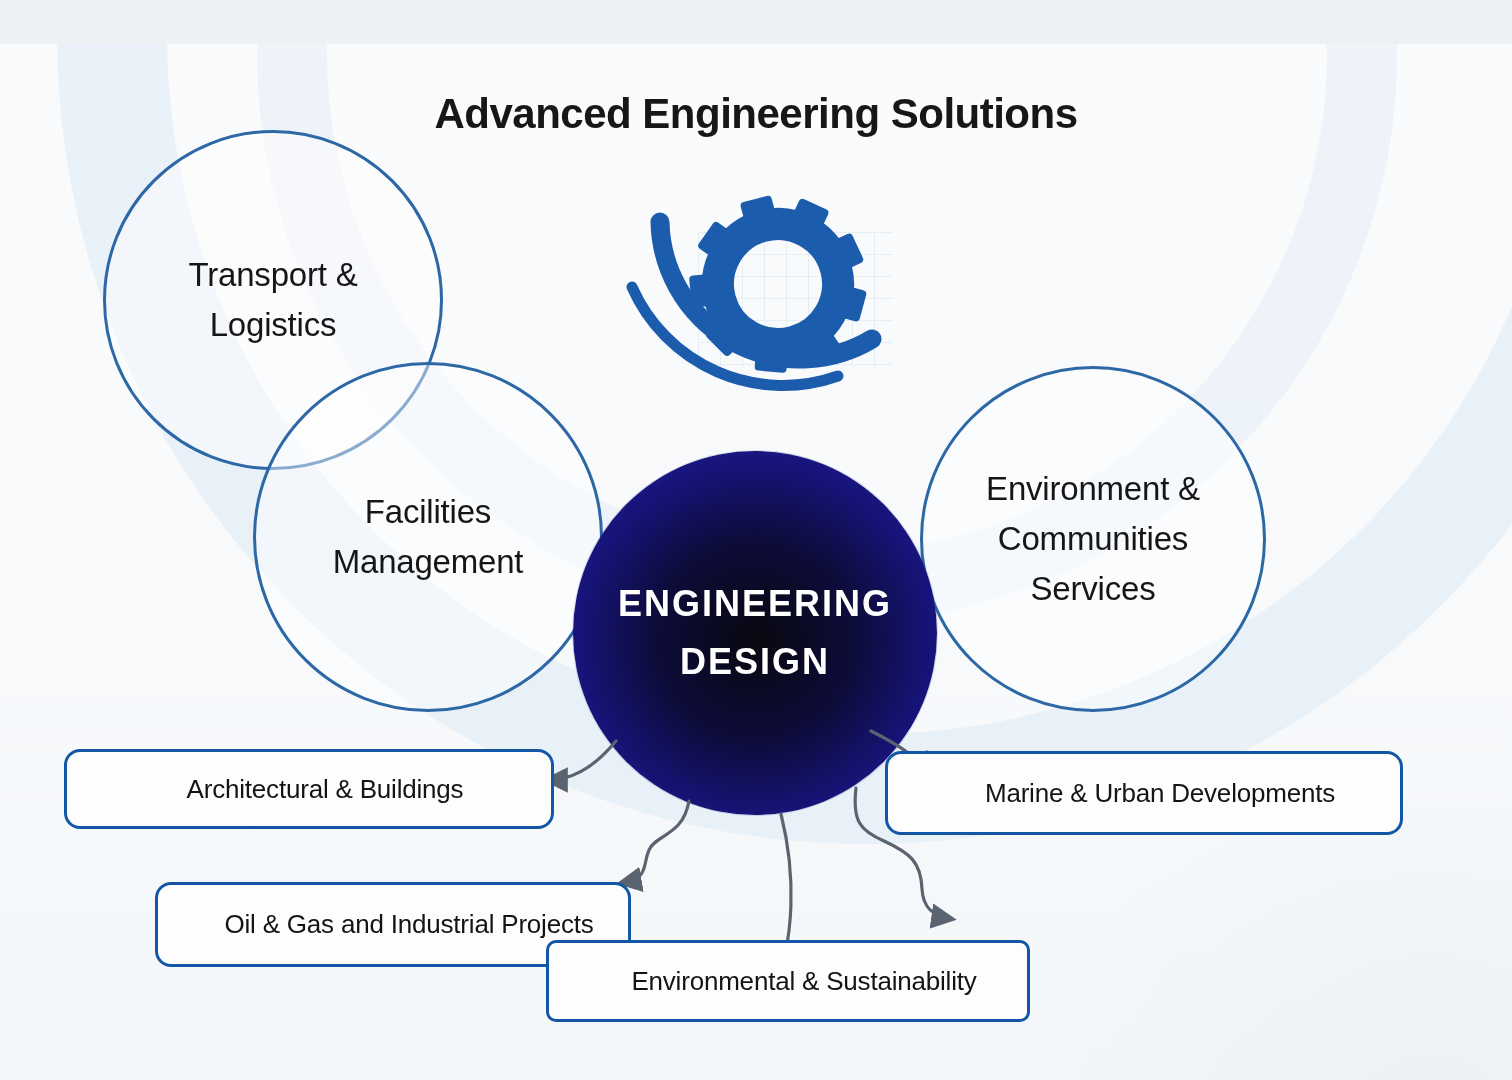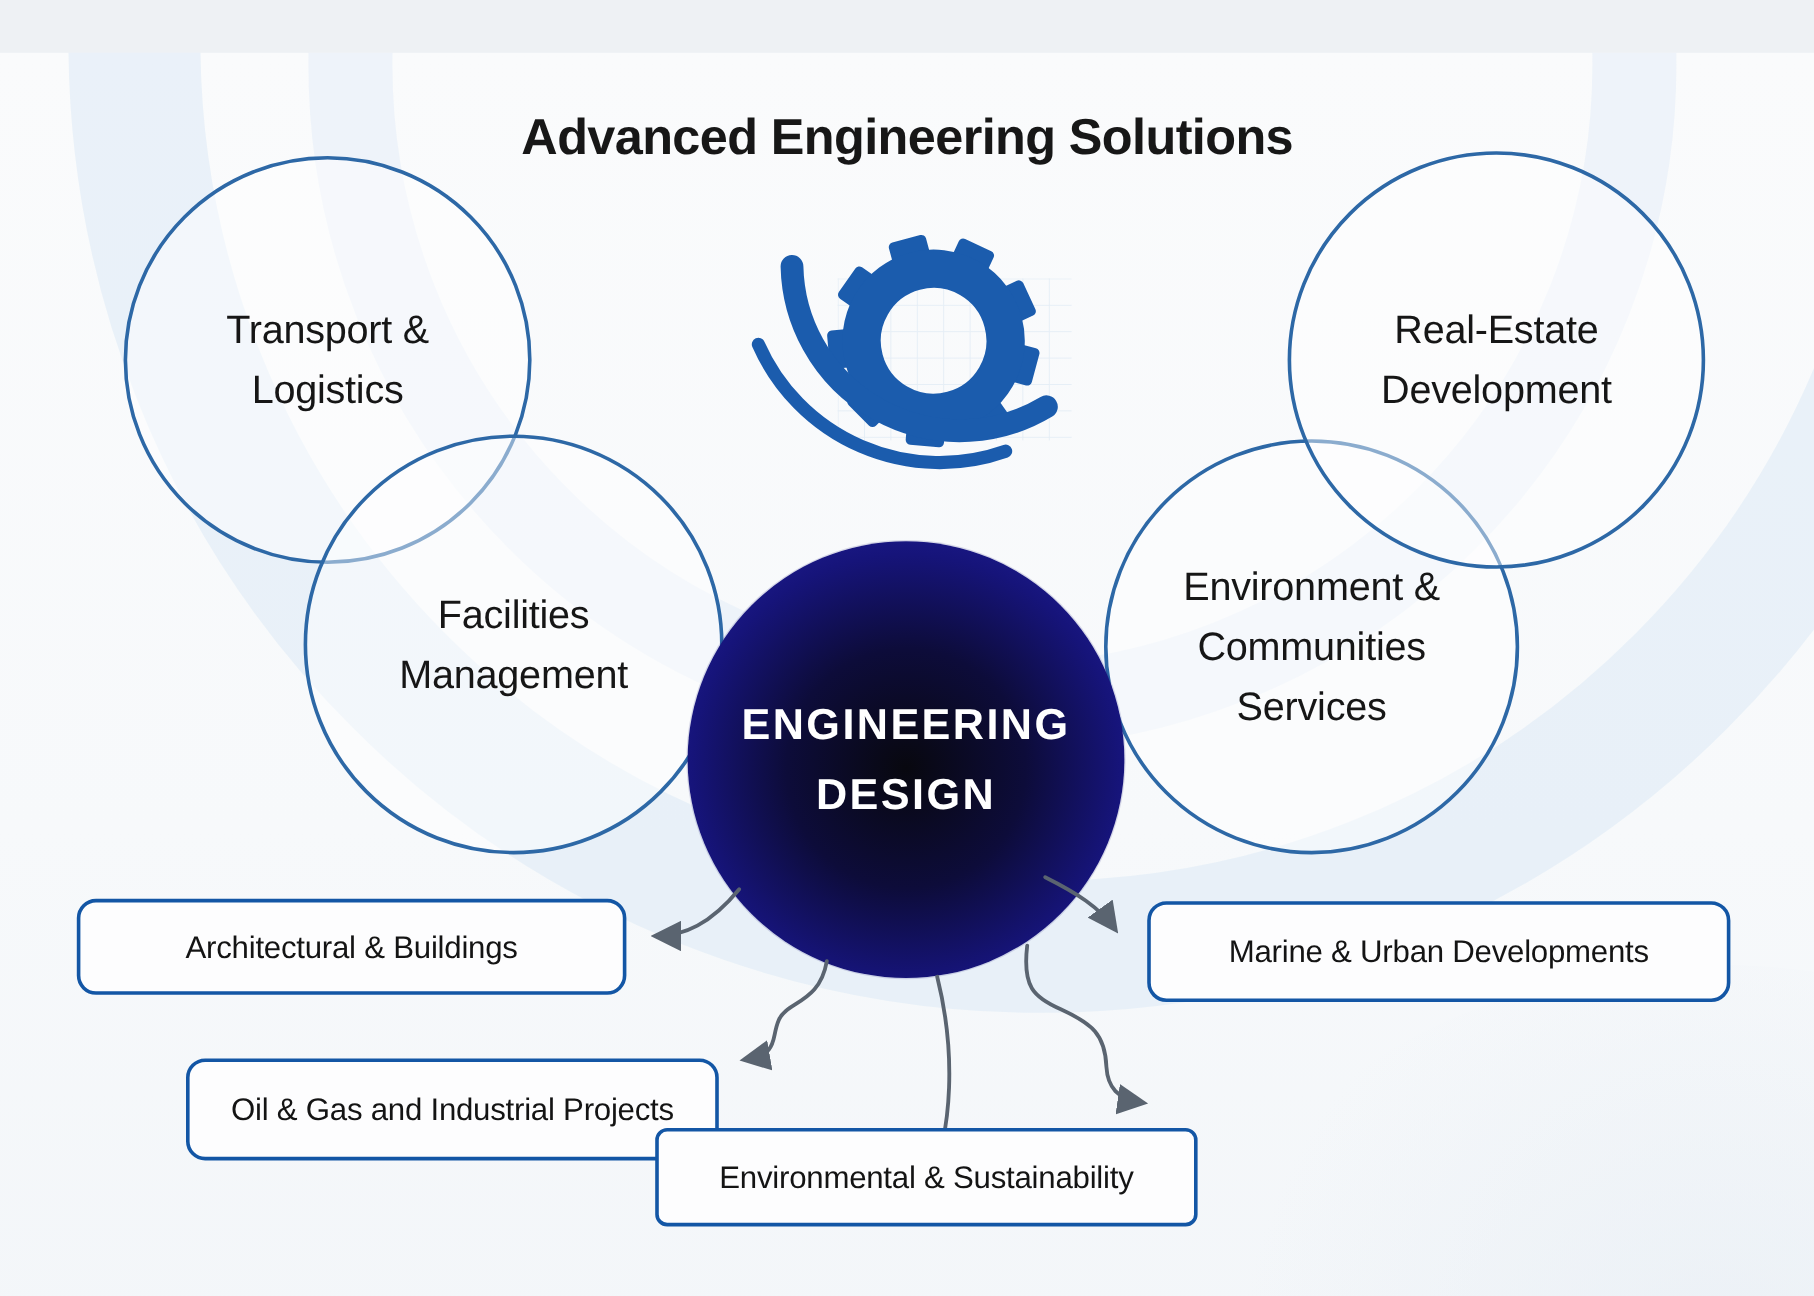--- a/index.html
+++ b/index.html
@@ -32,25 +32,25 @@
   
   .center-circle{position:absolute;left:573px;top:407px;width:364px;height:364px;border-radius:50%;
     background:radial-gradient(circle at 50% 52%, #08080f 0%, #0d0c3a 38%, #16147a 68%, #201f97 88%, #2a2ca8 100%);
     display:flex;align-items:center;justify-content:center;
     box-shadow:0 0 0 1px rgba(20,20,120,.15);}
   .center-label{text-align:center;color:#ffffff;font-size:36px;font-weight:700;
     letter-spacing:2px;line-height:1.62;}
   
   .svc{position:absolute;border:3px solid #1356a5;border-radius:16px;background:#fdfdfe;
     display:flex;align-items:center;justify-content:center;
-    font-size:26px;color:#141414;letter-spacing:-.2px;}
+    font-size:26px;color:#141414;letter-spacing:-.2px;padding-left:32px;}
   .svc-architectural{left:64px;top:705px;width:452px;height:74px;}
   .svc-oilgas{left:155px;top:838px;width:438px;height:79px;}
   .svc-environmental{left:546px;top:896px;width:446px;height:76px;border-radius:10px;}
-  .svc-marine{left:956px;top:707px;width:480px;height:78px;}
+  .svc-marine{left:885px;top:707px;width:480px;height:78px;}
   .svc-infrastructures{left:962px;top:835px;width:380px;height:83px;}
   
   .overlay{position:absolute;left:0;top:0;width:1512px;height:1080px;pointer-events:none;}
 </style>
 </head>
 <body>
 
 <div class="canvas">
 
   <div class="bg-ring bg-ring1"></div>
@@ -75,26 +75,20 @@
     </div>
   </div>
 
   <div class="sat sat-facilities">
     <div class="sat-label">
       <div>Facilities</div>
       <div>Management</div>
     </div>
   </div>
 
-  <div class="sat sat-realestate">
-    <div class="sat-label">
-      <div>Real-Estate</div>
-      <div>Development</div>
-    </div>
-  </div>
 
   <div class="center-circle">
     <div class="center-label">
       <div>ENGINEERING</div>
       <div>DESIGN</div>
     </div>
   </div>
 
   <svg class="overlay" viewBox="0 0 1512 1080">
     <defs>

